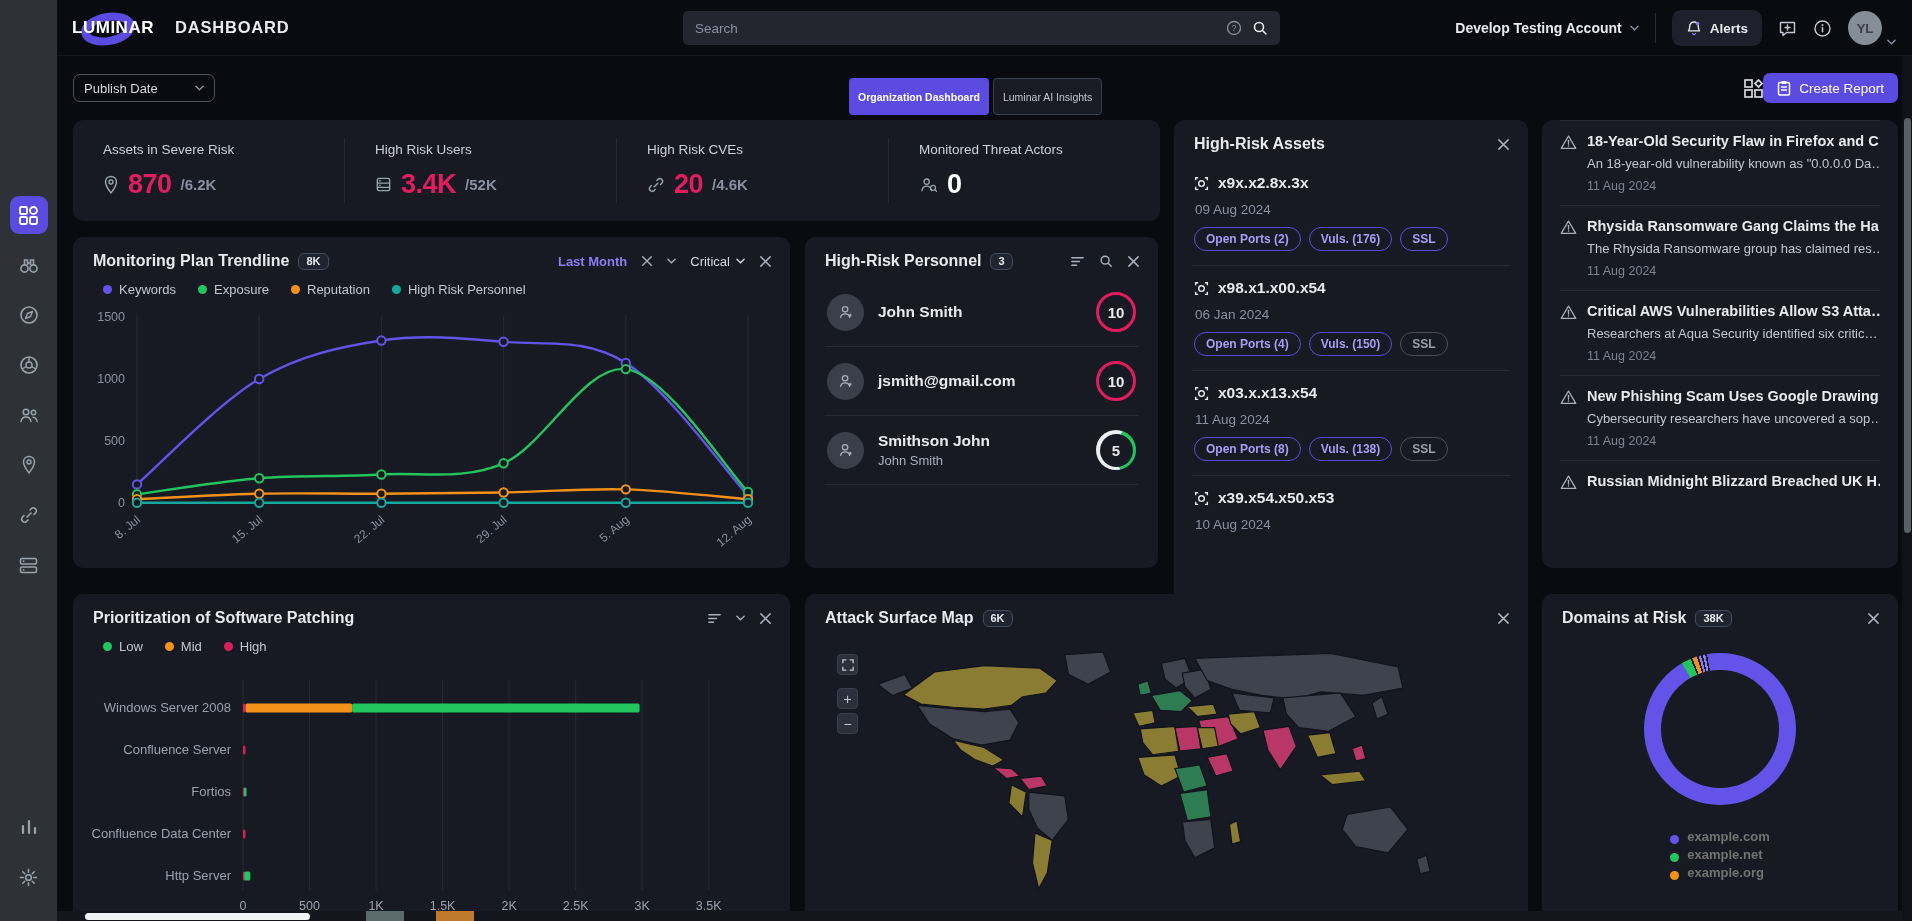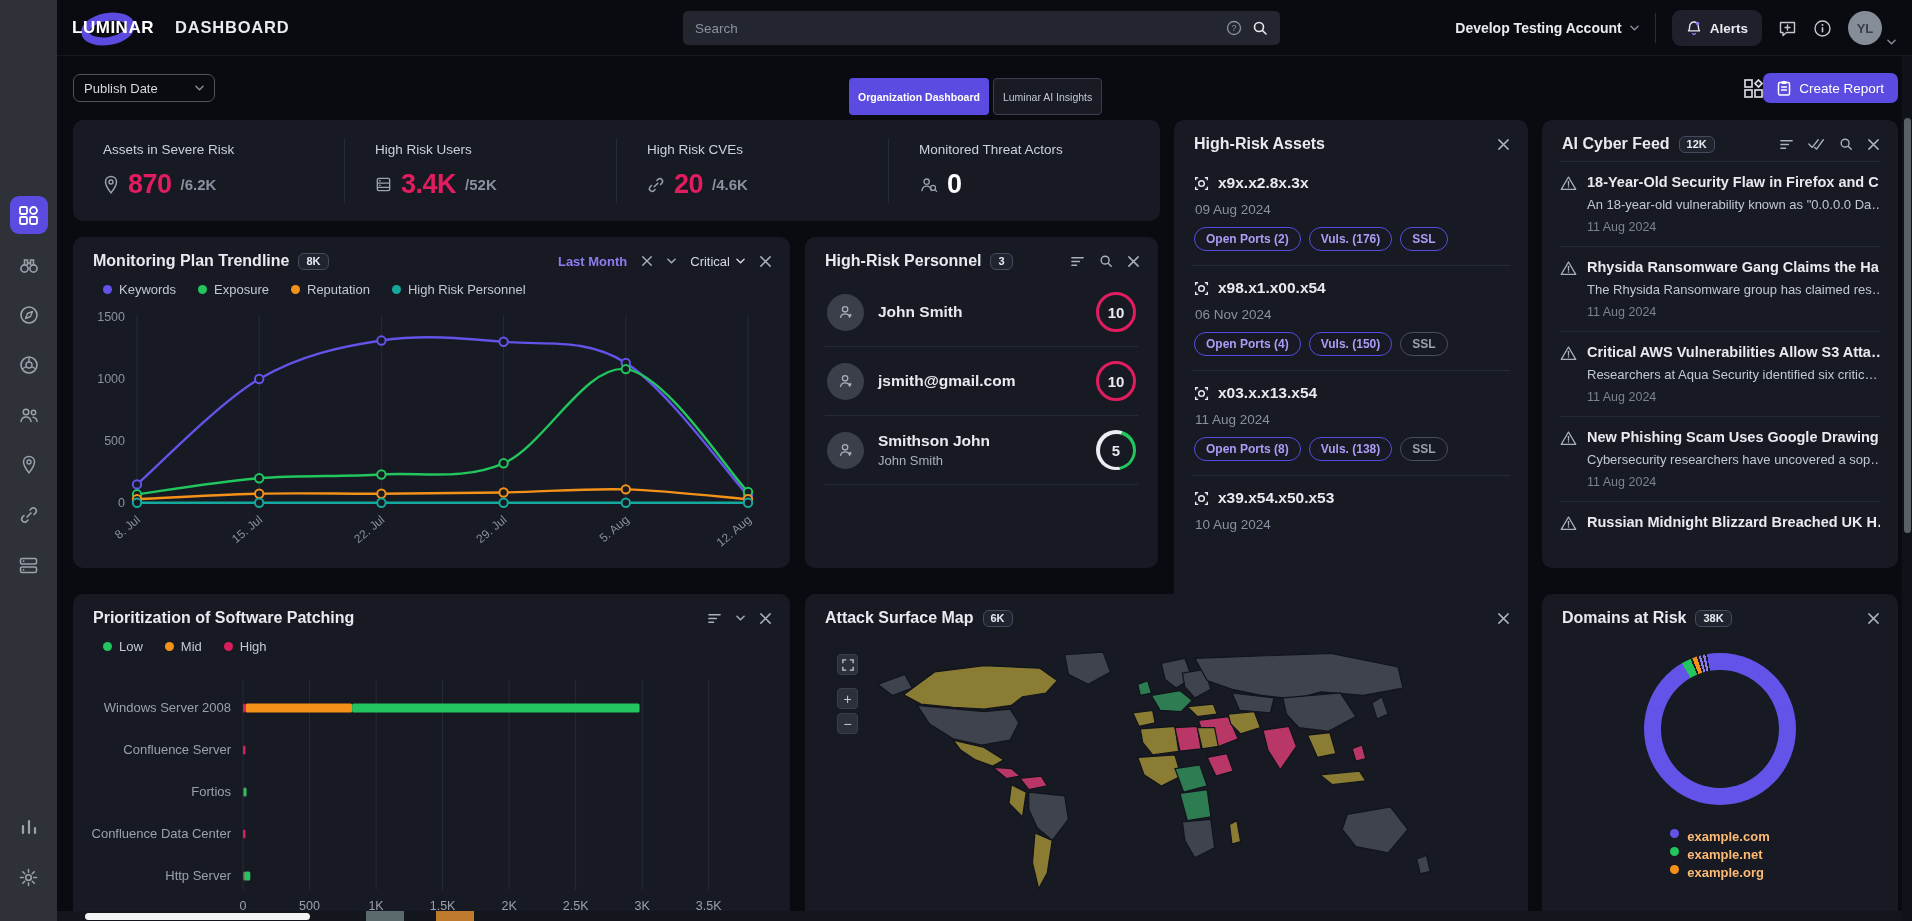--- a/index.html
+++ b/index.html
@@ -122,21 +122,21 @@
   .map-btn { width:21px; height:21px; background:#2c303a; border:1px solid #3a3f4d; border-radius:4px; color:#c3c7d1;
              display:flex; align-items:center; justify-content:center; font-size:14px; cursor:pointer; }
   .map-btn.fit { margin-bottom:9px; }
   #world-svg { position:absolute; left:55px; top:42px; }
 
   
   .donut-wrap { display:flex; flex-direction:column; align-items:center; margin-top:18px; }
   #donut { width:152px; height:152px; border-radius:50%; position:relative; }
   #donut::after { content:""; position:absolute; inset:17px; background:#171a23; border-radius:50%; }
   .donut-legend { margin-top:24px; display:flex; flex-direction:column; gap:3px; }
-  .donut-legend .li { display:flex; align-items:flex-start; gap:8px; font-size:13px; font-weight:bold; color:#fdba74; }
+  .donut-legend .li { display:flex; align-items:flex-end; gap:8px; font-size:13px; font-weight:bold; color:#737373; }
 
   
   .vscroll { position:absolute; right:0; top:56px; bottom:0; width:10px; background:#10121a; z-index:7; }
   .vscroll .thumb { position:absolute; right:1px; top:62px; width:7px; height:415px; background:#5a6068; border-radius:4px; }
   .hscroll { position:absolute; left:57px; right:10px; bottom:0; height:10px; background:#14161d; z-index:7; }
   .hscroll .thumb { position:absolute; left:28px; top:1.5px; width:225px; height:7px; background:#f2f3f5; border-radius:4px; }
   .hscroll .frag-gray { position:absolute; left:309px; top:0; width:38px; height:10px; background:#5b6b6d; }
   .hscroll .frag-orange { position:absolute; left:379px; top:0; width:38px; height:10px; background:#bf7a2e; }
 
   svg { display:block; }
@@ -616,21 +616,21 @@
       <div class="as-item">
     <div class="as-ip-row">
       <span class="as-icon">
             <svg width="15" height="15" viewBox="0 0 18 18">
               <path d="M2 5V2h3M13 2h3v3M16 13v3h-3M5 16H2v-3" stroke="currentColor" stroke-width="1.7" fill="none"></path>
               <circle cx="9" cy="9" r="3.4" stroke="currentColor" stroke-width="1.7" fill="none"></circle>
             </svg>
           </span>
       <span class="as-ip">x98.x1.x00.x54</span>
     </div>
-    <div class="as-date">06 Nov 2024</div>
+    <div class="as-date">06 Jan 2024</div>
     <div class="as-tags">
           <span class="tag purple">Open Ports (4)</span>
           <span class="tag purple">Vuls. (150)</span>
           <span class="tag gray">SSL</span>
         </div>
   </div>
       <div class="as-divider"></div>
       <div class="as-item">
     <div class="as-ip-row">
       <span class="as-icon">
@@ -659,47 +659,20 @@
           </span>
       <span class="as-ip">x39.x54.x50.x53</span>
     </div>
     <div class="as-date">10 Aug 2024</div>
 
   </div>
     </div>
 </div>
 
 <div class="card" id="feed-card">
-  <div class="card-head">
-    <span class="card-title">AI Cyber Feed</span>
-    <span class="badge">12K</span>
-    <span class="head-icons">
-      <span class="hi">
-          <svg width="15" height="15" viewBox="0 0 16 16">
-            <path d="M2 4h12M2 8h8M2 12h5" stroke="currentColor" stroke-width="1.6" fill="none" stroke-linecap="round"></path>
-          </svg>
-        </span>
-      <span class="hi">
-          <svg width="17" height="12" viewBox="0 0 20 14">
-            <path d="M1 7l4 4 7-9M8 11l2 2 8-11" stroke="currentColor" stroke-width="1.6" fill="none" stroke-linecap="round" stroke-linejoin="round"></path>
-          </svg>
-        </span>
-      <span class="hi">
-          <svg width="14" height="14" viewBox="0 0 16 16">
-            <circle cx="7" cy="7" r="4.5" stroke="currentColor" stroke-width="1.6" fill="none"></circle>
-            <path d="M10.5 10.5L14 14" stroke="currentColor" stroke-width="1.6" stroke-linecap="round"></path>
-          </svg>
-        </span>
-      <span class="hi">
-          <svg width="13" height="13" viewBox="0 0 14 14">
-            <path d="M2 2l10 10M12 2L2 12" stroke="currentColor" stroke-width="1.6" stroke-linecap="round"></path>
-          </svg>
-        </span>
-    </span>
-  </div>
   <div class="feed-divider"></div>
   <div id="feed-list">
       <div class="feed-item">
     <span class="feed-warn">
           <svg width="17" height="16" viewBox="0 0 20 18">
             <path d="M10 2L18.5 16.5H1.5Z" stroke="currentColor" stroke-width="1.5" fill="none" stroke-linejoin="round"></path>
             <path d="M10 7v4.5" stroke="currentColor" stroke-width="1.5" stroke-linecap="round"></path>
             <circle cx="10" cy="13.8" r=".9" fill="currentColor"></circle>
           </svg>
         </span>

